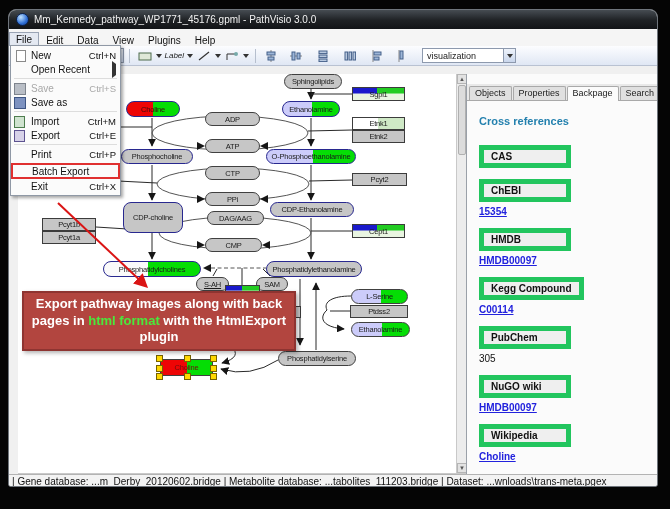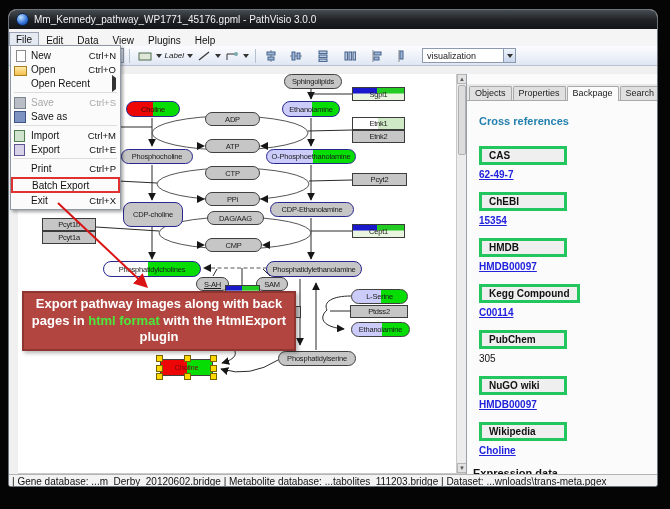--- a/index.html
+++ b/index.html
@@ -57,21 +57,21 @@
   .sc-thumb{position:absolute;background:#dcdcdc;border:1px solid #b0b0b0;box-sizing:border-box;border-radius:2px;}
   
   #panel{position:absolute;left:457px;top:64px;width:200px;height:408px;background:#fbfbfb;border-left:1px solid #9aa0a8;box-sizing:border-box;}
   #tabs{display:flex;align-items:flex-end;height:16px;background:#e9e9e9;border-bottom:1px solid #a9a9a9;padding-left:2px;margin-top:10px;}
   .tab{font-size:9px;padding:1px 5px 2px 5px;border:1px solid #a9a9a9;border-bottom:none;background:#e0e0e0;
        margin-right:1px;border-radius:2px 2px 0 0;color:#222;}
   .tab.active{background:#fbfbfb;padding-bottom:3px;position:relative;top:1px;}
   #panel-content{padding:8px 10px 0 12px;position:relative;height:calc(100% - 16px);overflow:hidden;box-sizing:border-box;}
   .bp-heading{color:#2380ae;font-weight:bold;font-size:11px;margin:6px 0 18px 0;}
   .section{margin-bottom:11px;}
-  .sec-title{display:inline-block;border:3px solid #22c55e;background:#efefef;font-weight:bold;font-size:10px;
+  .sec-title{display:inline-block;border:5px solid #22c55e;background:#efefef;font-weight:bold;font-size:10px;
              padding:1px 7px;color:#111;min-width:68px;}
   .sec-link{margin-top:4px;font-size:10px;font-weight:bold;color:#2222dd;text-decoration:underline;}
   .sec-val{margin-top:4px;font-size:10px;color:#111;}
   .bp-footer{font-weight:bold;font-size:11px;color:#111;margin:4px 0 0 -6px;}
   
   #statusbar{position:absolute;left:0;top:464px;width:100%;height:14px;background:#f3f3f3;border-top:1px solid #b3b3b3;
              font-size:10px;color:#111;display:flex;align-items:center;padding-left:3px;box-sizing:border-box;}
   
   #edges{position:absolute;left:0;top:0;z-index:9;pointer-events:none;}
   #nodes{position:absolute;left:0;top:0;width:670px;height:509px;z-index:10;pointer-events:none;}
@@ -227,21 +227,21 @@
     <div id="panel">
       <div id="tabs">
           <div class="tab">Objects</div>
           <div class="tab">Properties</div>
           <div class="tab active">Backpage</div>
           <div class="tab">Search</div>
         </div>
       <div id="panel-content">
         <div class="bp-heading">Cross references</div>
         <div id="sections">
-            <div class="section"><div class="sec-title">CAS</div><div class="sec-link">62-49-7</div></div>
+            <div class="section"><div class="sec-title">CAS</div></div>
             <div class="section"><div class="sec-title">ChEBI</div><div class="sec-link">15354</div></div>
             <div class="section"><div class="sec-title">HMDB</div><div class="sec-link">HMDB00097</div></div>
             <div class="section"><div class="sec-title">Kegg Compound</div><div class="sec-link">C00114</div></div>
             <div class="section"><div class="sec-title">PubChem</div><div class="sec-val">305</div></div>
             <div class="section"><div class="sec-title">NuGO wiki</div><div class="sec-link">HMDB00097</div></div>
             <div class="section"><div class="sec-title">Wikipedia</div><div class="sec-link">Choline</div></div>
           </div>
         <div class="bp-footer">Expression data</div>
       </div>
 
@@ -324,21 +324,21 @@
       </div>
       <div class="node s-pill f-lavgreen b-blue" style="left: 266px; top: 149px; width: 90px; height: 15px;">
         <span class="nlbl">O-Phosphoethanolamine</span>
       </div>
       <div class="node s-pill f-gray" style="left: 205px; top: 166px; width: 55px; height: 14px;">
         <span class="nlbl">CTP</span>
       </div>
       <div class="node s-pill f-gray" style="left: 205px; top: 192px; width: 55px; height: 14px;">
         <span class="nlbl">PPi</span>
       </div>
-      <div class="node s-pill f-gray b-blue" style="left: 123px; top: 202px; width: 60px; height: 25px; text-align: center;">
+      <div class="node s-pill f-gray b-blue" style="left: 123px; top: 202px; width: 60px; height: 31px; text-align: center;">
         <span class="nlbl">CDP-choline</span>
       </div>
       <div class="node s-pill f-gray" style="left: 207px; top: 211px; width: 57px; height: 14px;">
         <span class="nlbl">DAG/AAG</span>
       </div>
       <div class="node s-pill f-gray b-blue" style="left: 270px; top: 202px; width: 84px; height: 15px;">
         <span class="nlbl">CDP-Ethanolamine</span>
       </div>
       <div class="node s-pill f-gray" style="left: 205px; top: 238px; width: 57px; height: 14px;">
         <span class="nlbl">CMP</span>
@@ -417,27 +417,20 @@
 
   <div id="filemenu">
       <div class="fm-item">
         <span class="fm-ico">
           <span class="ic-new" style="display: block;"></span>
         </span>
         <span>New</span>
         <span class="fm-sh">Ctrl+N</span>
       </div>
       <div class="fm-item">
-        <span class="fm-ico">
-          <span class="ic-open" style="display: block;"></span>
-        </span>
-        <span>Open</span>
-        <span class="fm-sh">Ctrl+O</span>
-      </div>
-      <div class="fm-item">
         <span class="fm-ico"></span>
         <span>Open Recent</span>
         <span class="fm-sub"><span class="tri-r"></span></span>
       </div>
       <div class="fm-sep"></div>
       <div class="fm-item dis">
         <span class="fm-ico">
           <span class="ic-save" style="display: block;"></span>
         </span>
         <span>Save</span>

